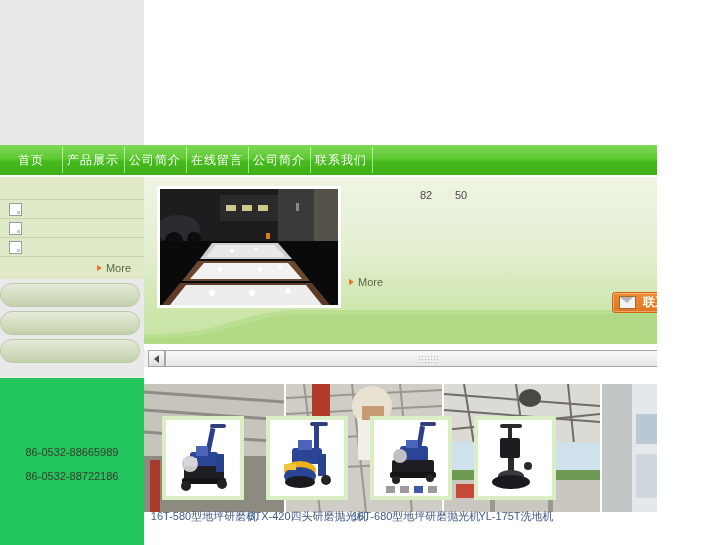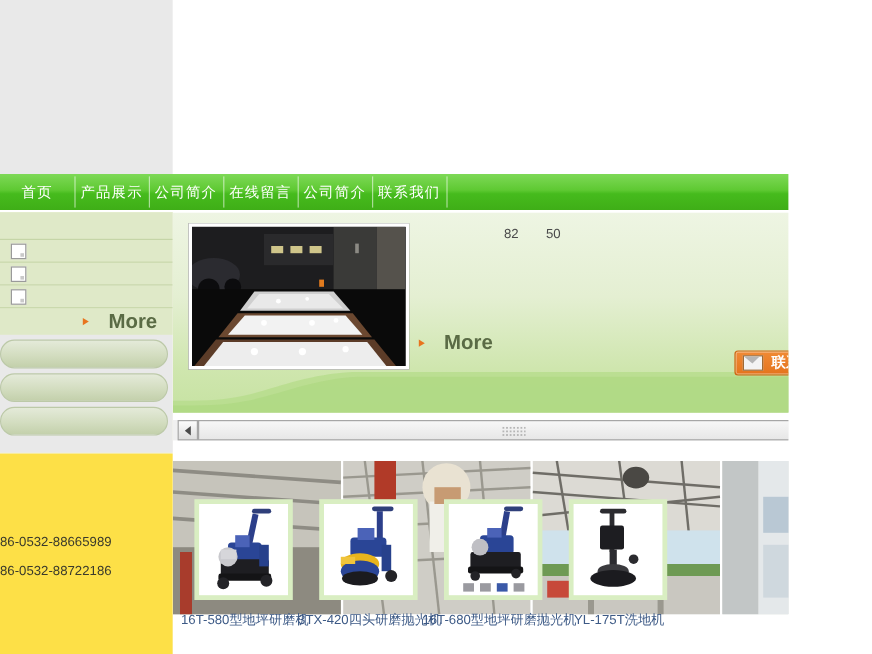--- a/index.html
+++ b/index.html
@@ -131,25 +131,24 @@
     background: #dfe9c8;
     display: flex;
     align-items: center;
     justify-content: flex-end;
     padding-right: 13px;
     box-sizing: border-box;
   }
   .more-link {
     display: inline-flex;
     align-items: center;
-    gap: 16px;
+    gap: 4px;
     color: #5a6b45;
-    font-size: 17px;
-    cursor: pointer;
-    font-weight: bold;
+    font-size: 11px;
+    cursor: pointer;
   }
   .more-tri {
     width: 0; height: 0;
     border-left: 5px solid #e8741e;
     border-top: 3.5px solid transparent;
     border-bottom: 3.5px solid transparent;
   }
   .side-btns {
     padding-top: 4px;
     background: #e9e9e9;
@@ -165,23 +164,24 @@
     cursor: pointer;
   }
   .side-spacer {
     height: 10px;
     background: #e9e9e9;
   }
   .sidebar-contact {
     position: absolute;
     left: 0; top: 378px;
     width: 144px; height: 167px;
-    background: #fde047;
+    background: #22c55e;
     padding-top: 62px;
     box-sizing: border-box;
+    text-align: center;
   }
   .contact-line {
     color: #3a3a2c;
     font-size: 11px;
     line-height: 24px;
     white-space: nowrap;
   }
 
   
   .content {

